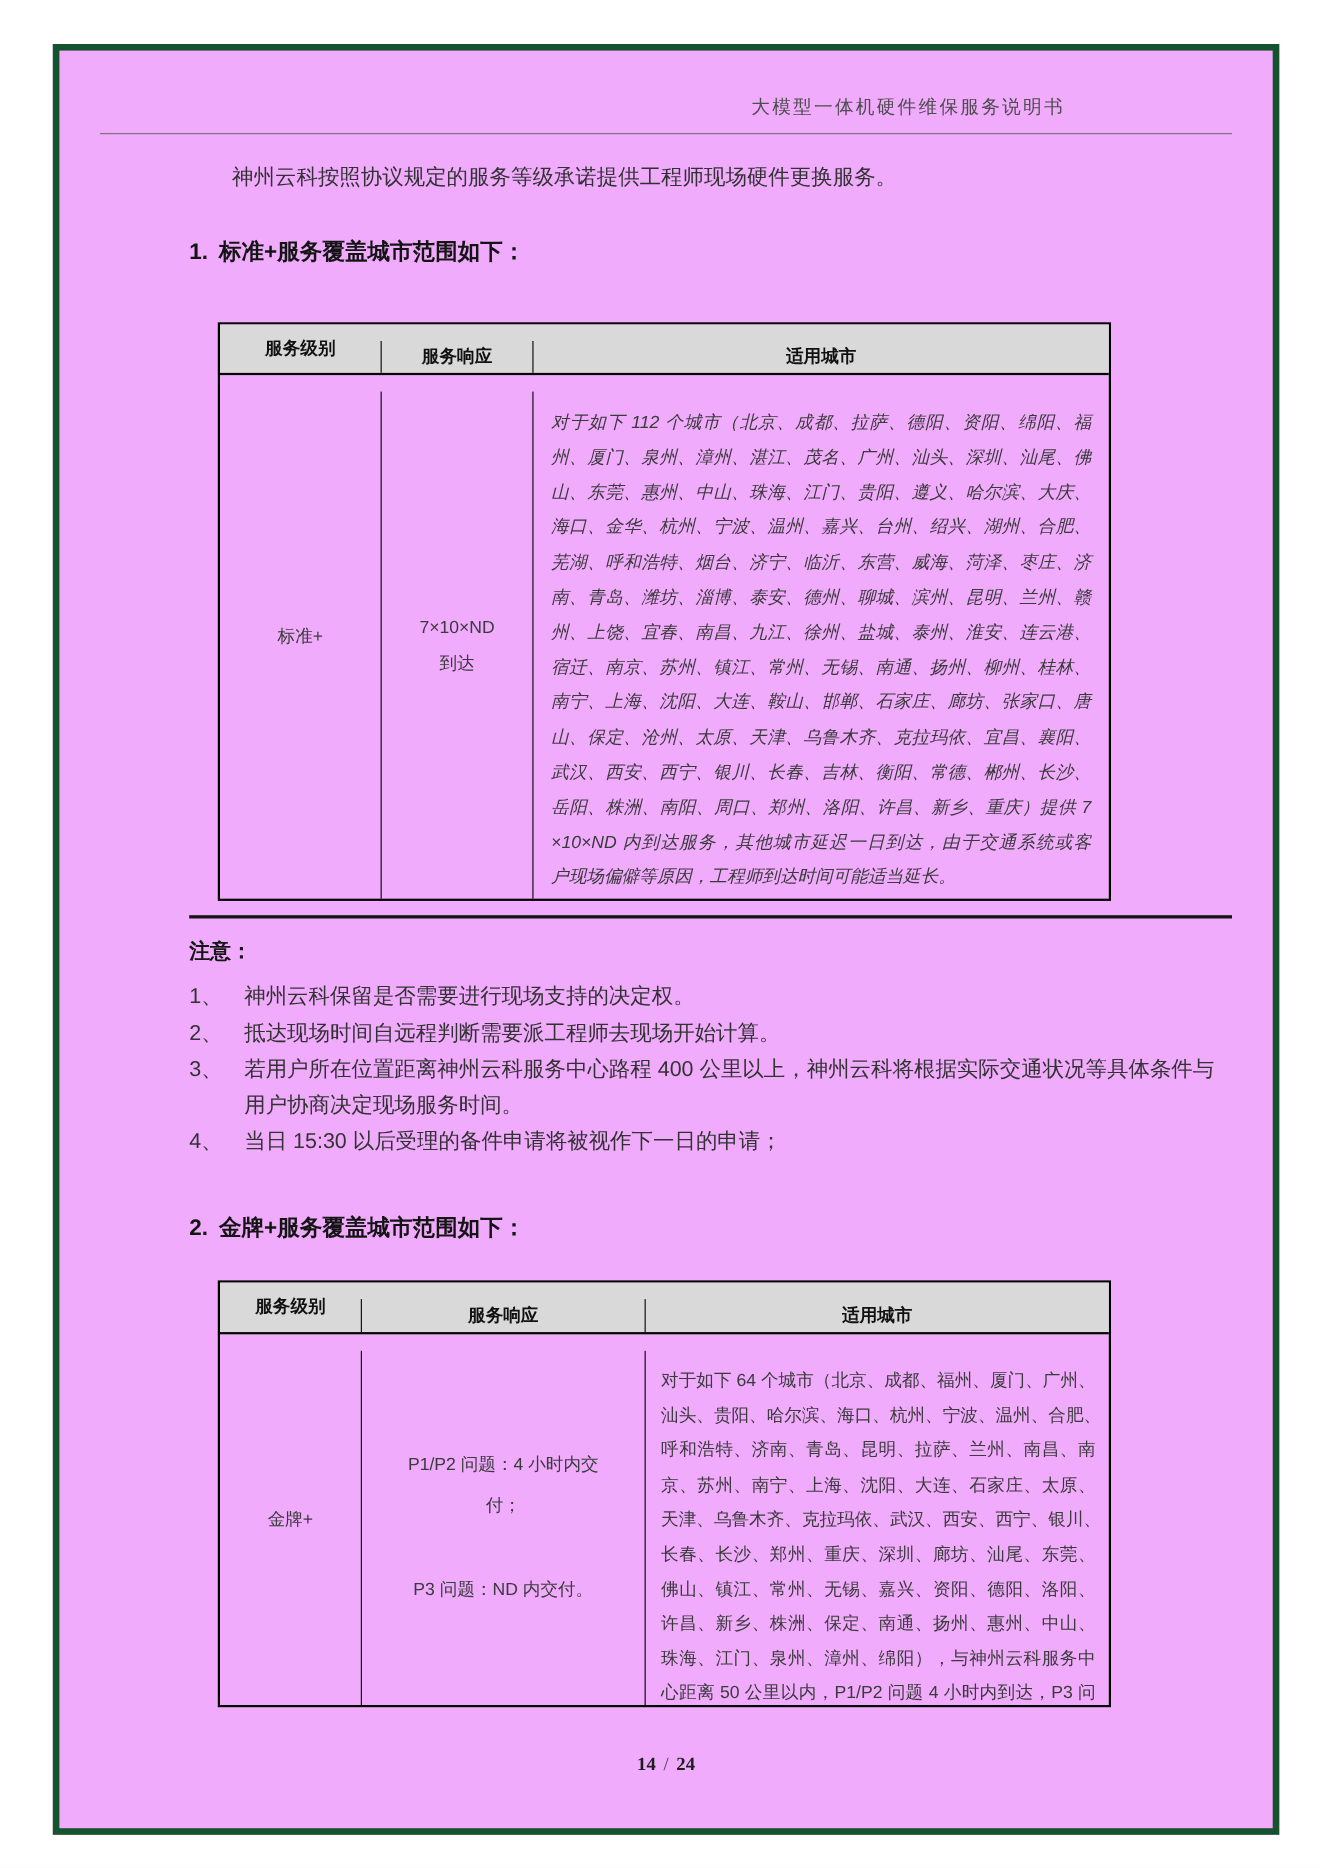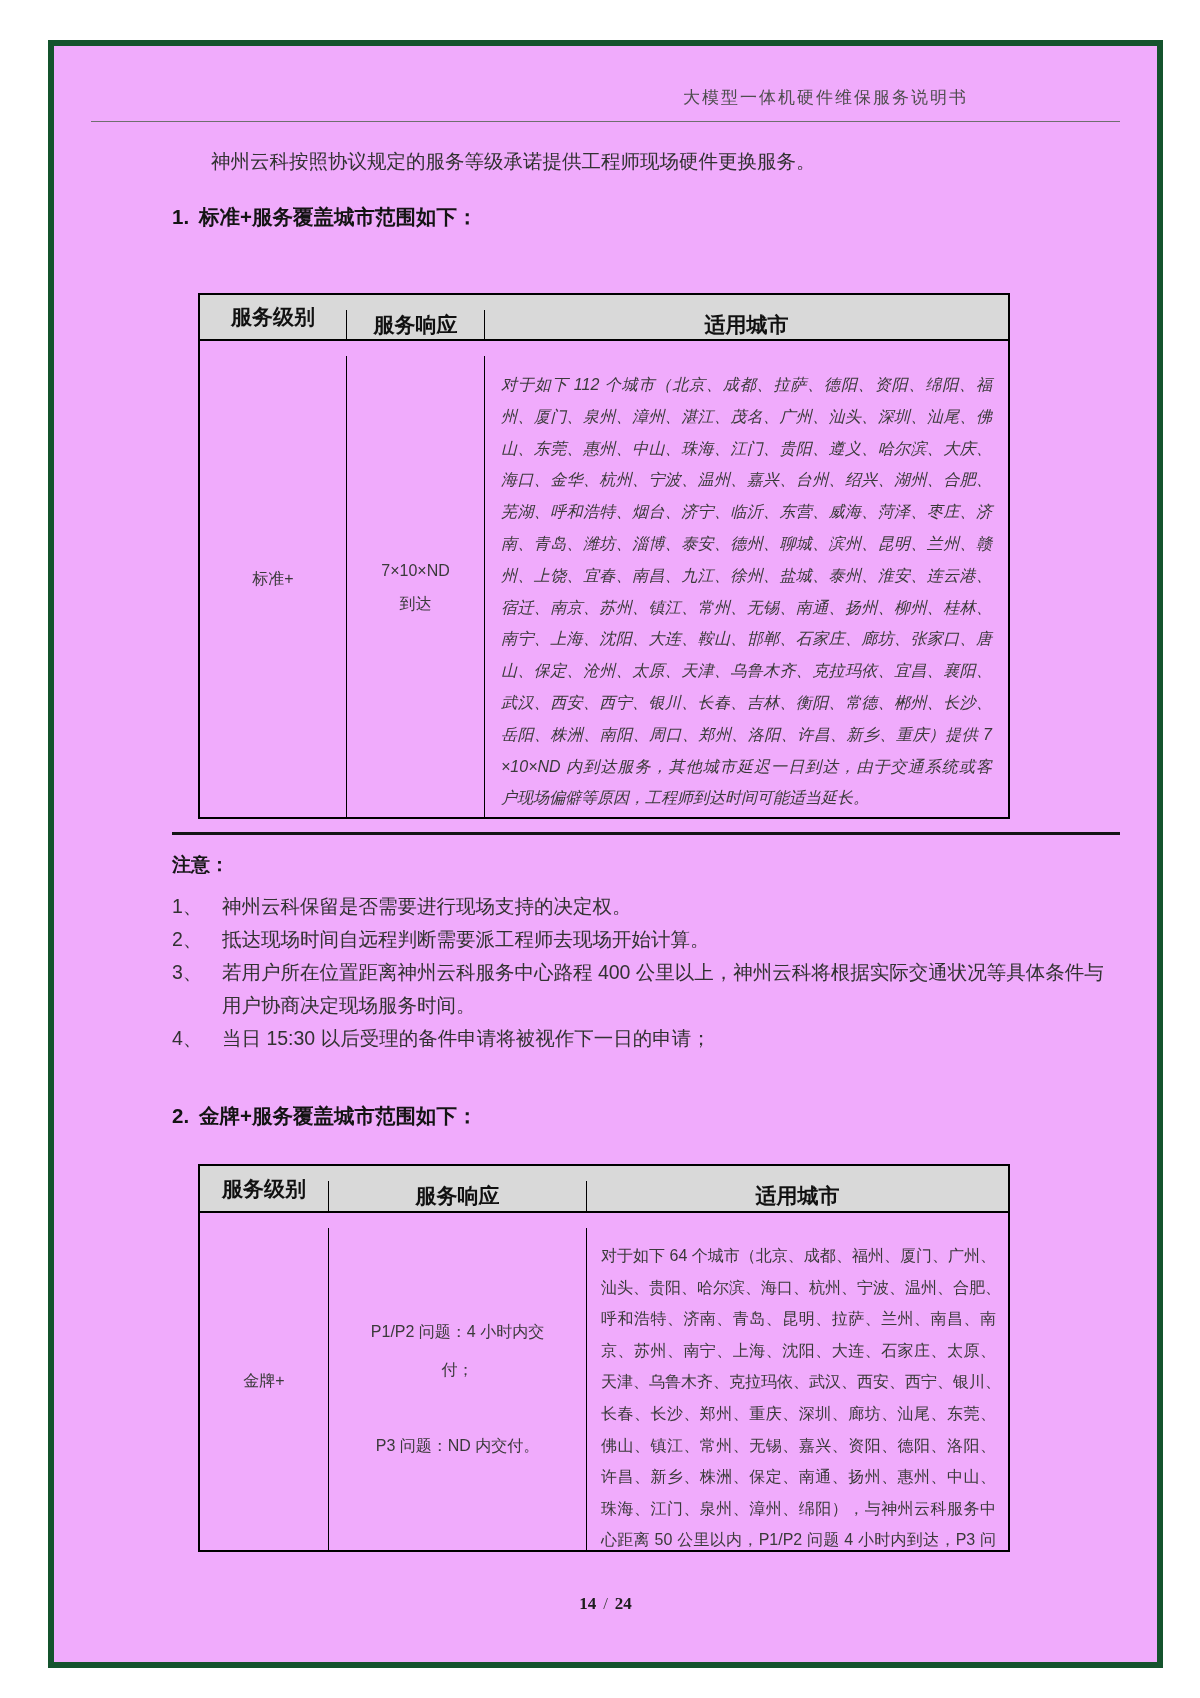--- a/index.html
+++ b/index.html
@@ -29,40 +29,40 @@
     position:absolute;top:100px;left:118px;right:37px;
     font-size:19.5px;line-height:30px;color:#323232;
     text-indent:39px;
   }
   
   .sec-heading{
     position:absolute;left:118px;
     font-size:20.5px;font-weight:bold;color:#141414;
   }
   .sec-heading .num{margin-right:10px;}
-  .h1{top:157px;}
+  .h1{top:168px;}
   .h2{top:1056px;}
   
   .tbl{
     position:absolute;left:144px;width:812px;
     border:2px solid #000;box-sizing:border-box;
     font-size:16px;color:#3a3a3a;
   }
   .t1{top:247px;}
   .t2{top:1118px;}
   .tbl-row{display:flex;align-items:stretch;}
   .tbl-head{
     background:#d9d9d9;font-weight:bold;color:#111;
     border-bottom:2px solid #000;
   }
   .t1 .tbl-head{height:44px;}
   .t2 .tbl-head{height:45px;}
   .cell{box-sizing:border-box;display:flex;flex-direction:column;justify-content:center;}
   .cell + .cell{border-left:1.5px solid #000;margin-top:15px;}
-  .hcell{align-items:center;text-align:center;font-size:21px;}
+  .hcell{align-items:center;text-align:center;font-size:16px;}
   .t1 .c1{width:146px;flex:none;}
   .t1 .c2{width:138px;flex:none;}
   .t1 .c3{flex:1 1 auto;}
   .t2 .c1{width:128px;flex:none;}
   .t2 .c2{width:258px;flex:none;}
   .t2 .c3{flex:1 1 auto;}
   .t1 .body-row{height:476px;}
   .t2 .body-row{height:337px;}
   .body-row .cell{overflow:hidden;}
   .level-cell{align-items:center;text-align:center;}

